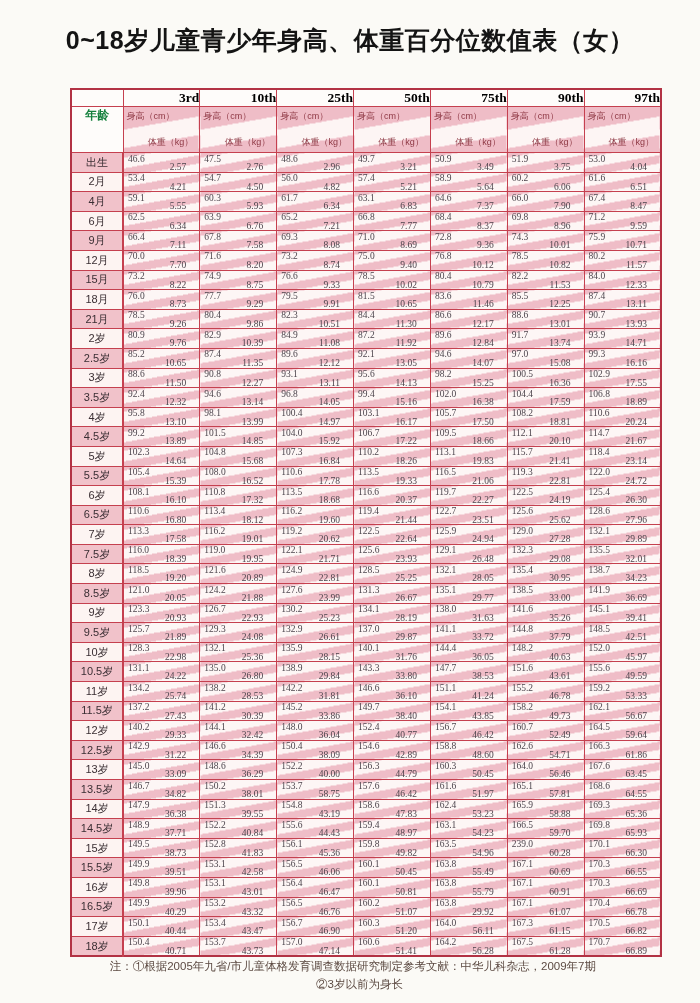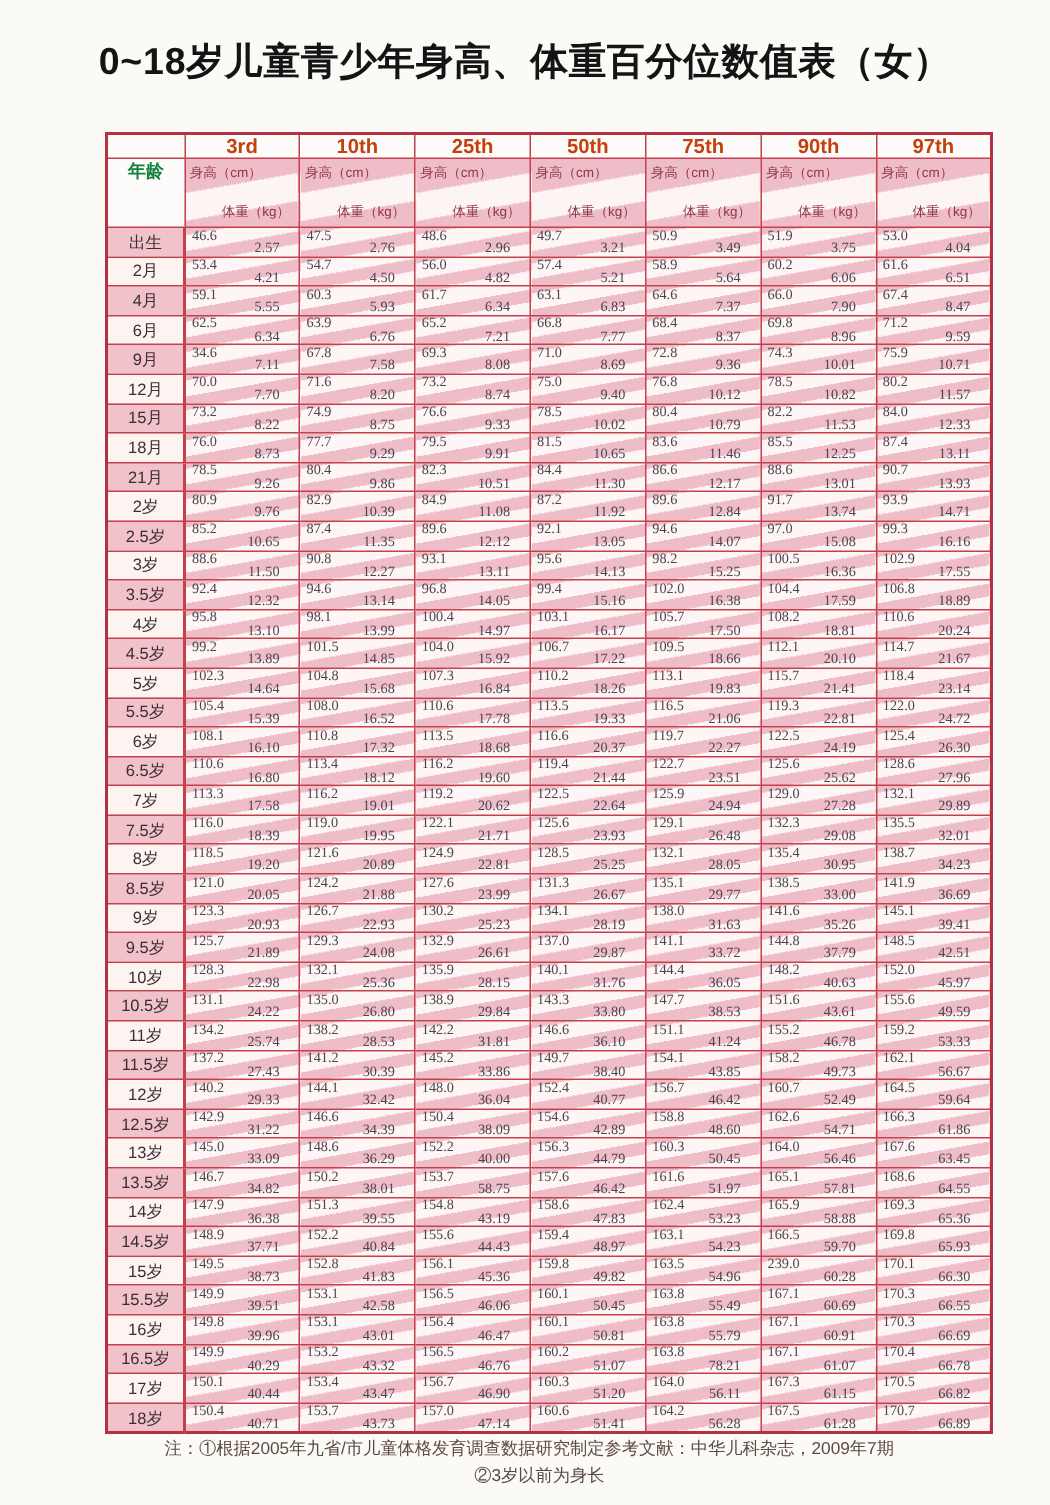--- a/index.html
+++ b/index.html
@@ -26,23 +26,23 @@
   .growth-table th, .growth-table td {
     border:1px solid #c5404f;
     padding:0;
   }
   col.c-age { width:52px; }
   col.c-pct { width:76.85px; }
 
   tr.pct-row th {
     height:15px;
     background:#fefcfa;
-    font-family:Liberation Sans, sans-serif;
-    font-size:13.5px; font-weight:600; color:#c2410c;
-    text-align:center; vertical-align:middle;
+    font-family:Liberation Serif, serif;
+    font-size:13.5px; font-weight:600; color:#000000;
+    text-align:right; vertical-align:middle;
   }
   th.corner-cell { background:#fefcfa; }
 
   tr.hw-row th { height:33px; vertical-align:top; }
   th.age-header {
     background:#fefcfa;
     font-size:12px; font-weight:600; color:#15803d;
     vertical-align:middle; text-align:center;
   }
   th.hw-cell {
@@ -343,21 +343,21 @@
           <div class="cell-inner">
             <span class="val-height">71.2</span>
             <span class="val-weight">9.59</span>
           </div>
         </td>
       </tr>
       <tr>
         <td class="age-cell">9月</td>
         <td class="data-cell">
           <div class="cell-inner">
-            <span class="val-height">34.6</span>
+            <span class="val-height">66.4</span>
             <span class="val-weight">7.11</span>
           </div>
         </td>
         <td class="data-cell">
           <div class="cell-inner">
             <span class="val-height">67.8</span>
             <span class="val-weight">7.58</span>
           </div>
         </td>
         <td class="data-cell">
@@ -1898,21 +1898,21 @@
         </td>
         <td class="data-cell">
           <div class="cell-inner">
             <span class="val-height">160.2</span>
             <span class="val-weight">51.07</span>
           </div>
         </td>
         <td class="data-cell">
           <div class="cell-inner">
             <span class="val-height">163.8</span>
-            <span class="val-weight">78.21</span>
+            <span class="val-weight">29.92</span>
           </div>
         </td>
         <td class="data-cell">
           <div class="cell-inner">
             <span class="val-height">167.1</span>
             <span class="val-weight">61.07</span>
           </div>
         </td>
         <td class="data-cell">
           <div class="cell-inner">

